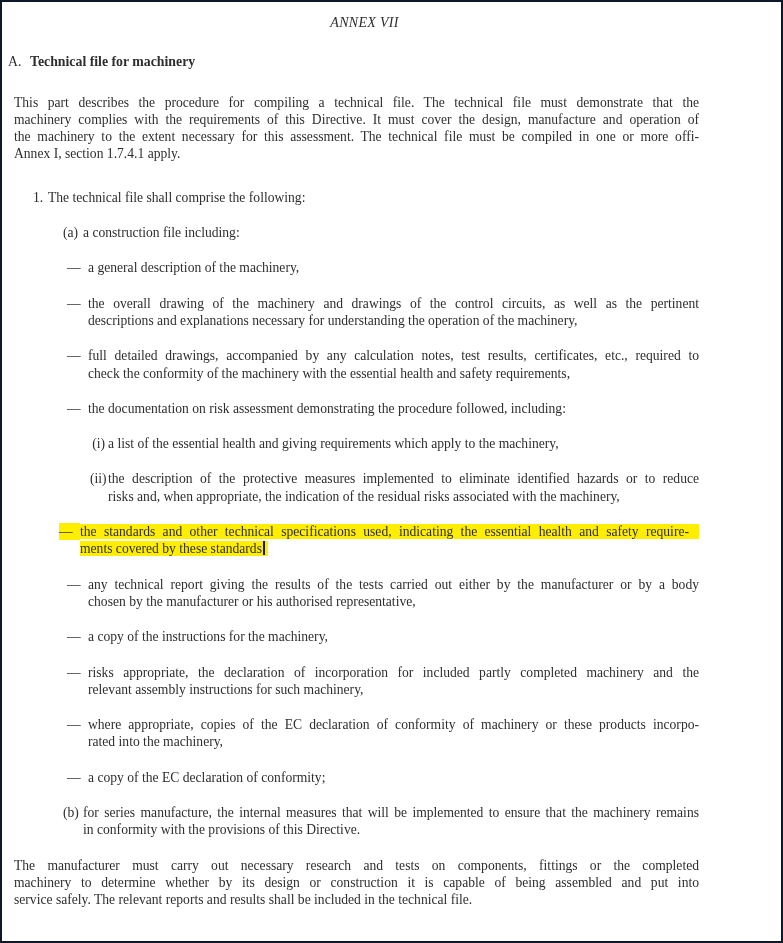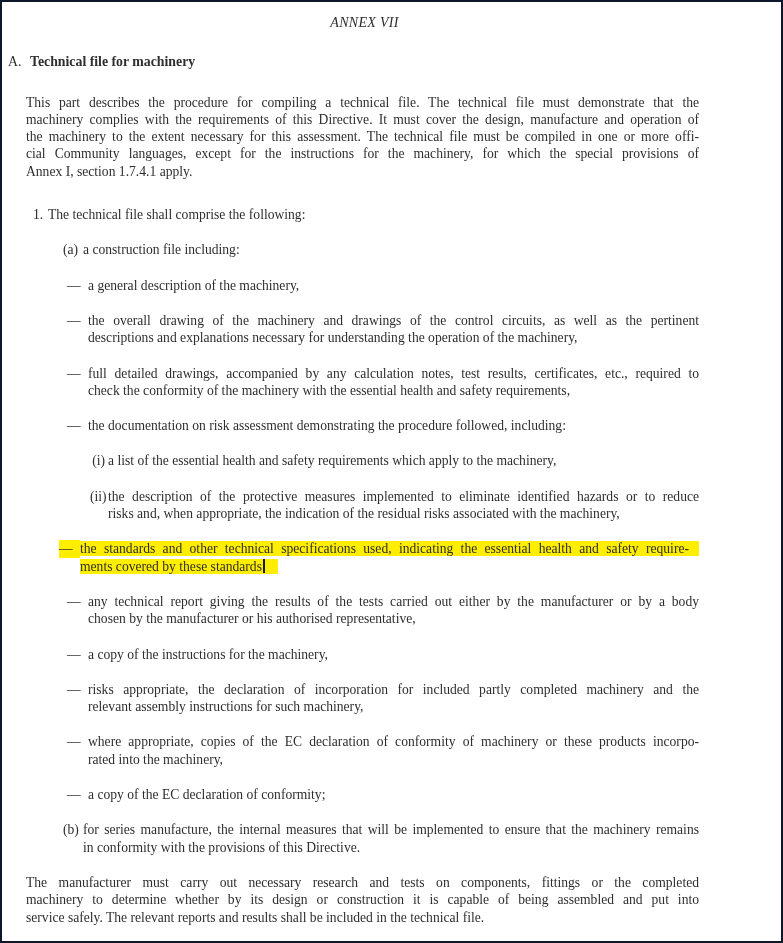--- a/index.html
+++ b/index.html
@@ -22,57 +22,56 @@
     margin-top:12px; margin-left:28px; margin-right:82px;
     text-align:center;
     font-style:italic;
     font-size:14px;
     letter-spacing:0.3px;
     margin-bottom:22px;
   }
   .blk { position:relative; margin-right:82px; margin-bottom:18px; }
   .heading { margin-left:28px; font-weight:bold; font-size:13.8px; margin-bottom:23px; }
   .heading .marker { position:absolute; left:-22px; top:0; font-weight:normal; }
-  .p    { margin-left:24px; }
+  .p    { margin-left:12px; }
   .lvl1 { margin-left:46px; margin-top:26px; }
   .lvl1 > .marker { position:absolute; left:-15px; top:0; }
   .lvlA { margin-left:81px; }
   .lvlA > .marker { position:absolute; left:-20px; top:0; }
   .dash { margin-left:86px; }
   .dash > .marker { position:absolute; left:-21px; top:0; }
   .roman { margin-left:106px; }
   .roman > .marker { position:absolute; left:-18px; top:0; width:15px; text-align:right; }
   .hlitem { margin-left:78px; }
   .hlitem > .marker { position:absolute; left:-21px; top:0; width:21px; background:var(--hl); }
   .ln { min-height:17.3px; }
   .ln.j { text-align:justify; text-align-last:justify; }
   .hl { background:var(--hl); }
   .hlitem .ln.j .hl { padding-right:10px;margin-top:11px; }
-  .hlitem .ln:not(.j) .hl { padding-right:13px; }
+  .hlitem .ln:not(.j) .hl { padding-right:3px; }
   .caret {
     display:inline-block; width:2px; height:14px;
     background:#1a1a1a; vertical-align:-2px; margin-left:1px;
   }
 </style>
 </head>
 <body>
 
 <div class="page">
 
   <div class="title">ANNEX VII</div>
 
   <div class="blk heading">
     <span class="marker">A.</span><span>Technical file for machinery</span>
   </div>
 
   <div class="blk p">
       <div class="ln j">This part describes the procedure for compiling a technical file. The technical file must demonstrate that the</div>
       <div class="ln j">machinery complies with the requirements of this Directive. It must cover the design, manufacture and operation of</div>
       <div class="ln j">the machinery to the extent necessary for this assessment. The technical file must be compiled in one or more offi-</div>
-      <div class="ln j">cial Community languages, except for the instructions for the machinery, for which the special provisions of</div>
       <div class="ln">Annex I, section 1.7.4.1 apply.</div>
     </div>
 
   <div class="blk lvl1">
     <span class="marker">1.</span>
     <div class="txt">
         <div class="ln">The technical file shall comprise the following:</div>
       </div>
   </div>
 
@@ -109,21 +108,21 @@
   <div class="blk dash">
     <span class="marker">—</span>
     <div class="txt">
         <div class="ln">the documentation on risk assessment demonstrating the procedure followed, including:</div>
       </div>
   </div>
 
   <div class="blk roman">
     <span class="marker">(i)</span>
     <div class="txt">
-        <div class="ln">a list of the essential health and safety requirements which apply to the machinery,</div>
+        <div class="ln">a list of the essential health and giving requirements which apply to the machinery,</div>
       </div>
   </div>
 
   <div class="blk roman">
     <span class="marker">(ii)</span>
     <div class="txt">
         <div class="ln j">the description of the protective measures implemented to eliminate identified hazards or to reduce</div>
         <div class="ln">risks and, when appropriate, the indication of the residual risks associated with the machinery,</div>
       </div>
   </div>

